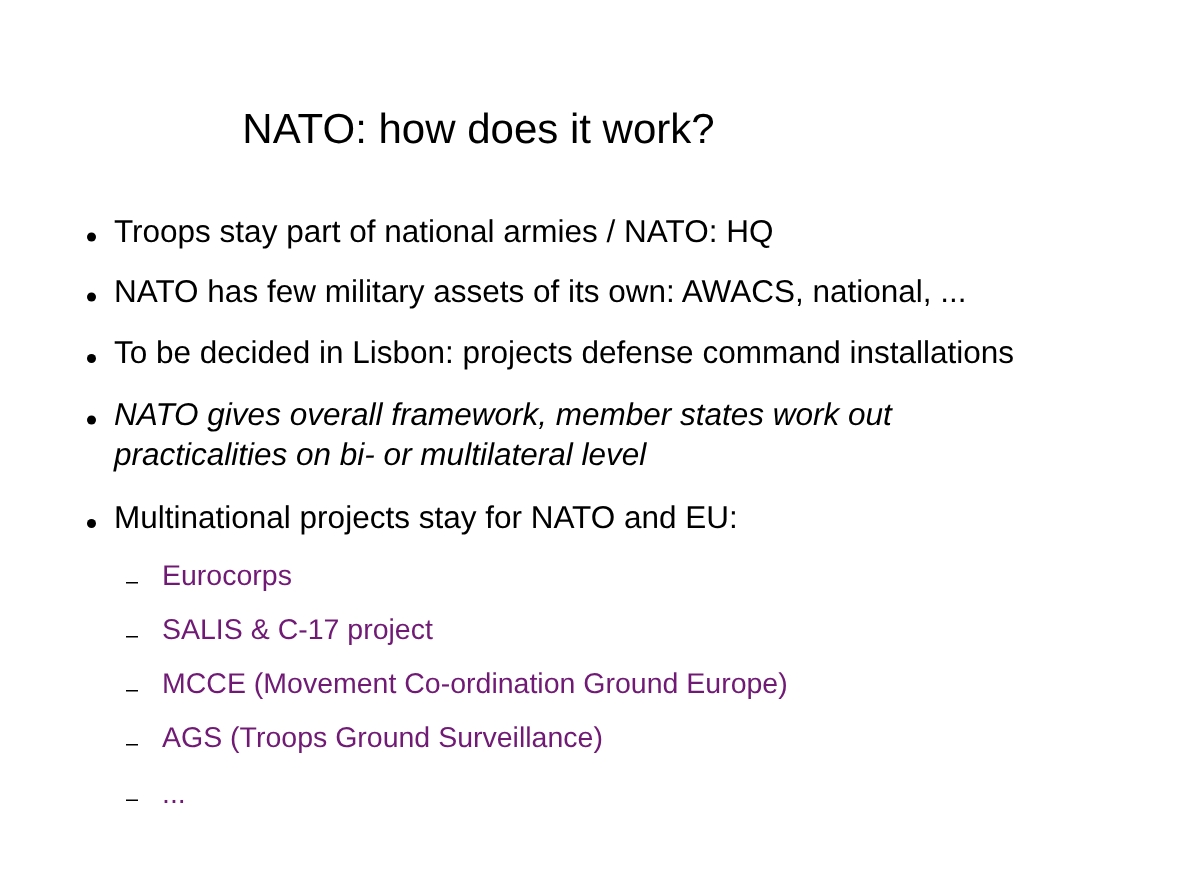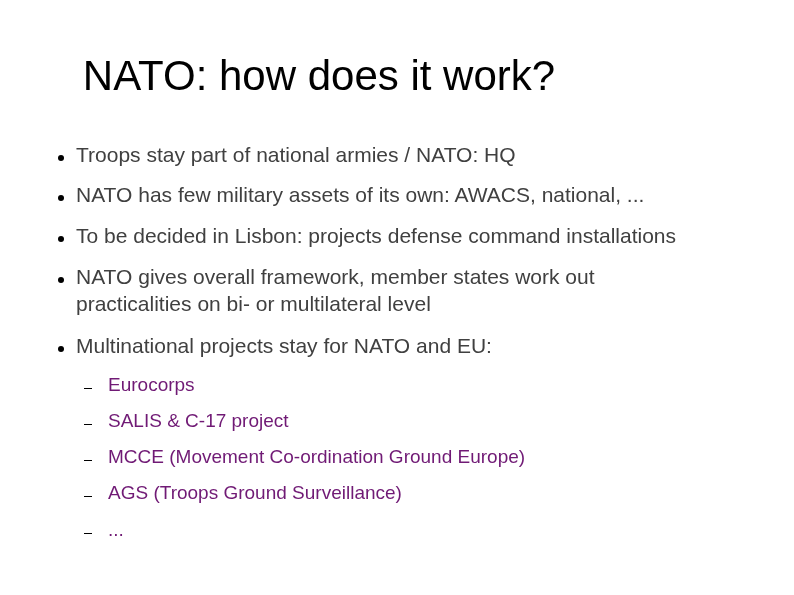--- a/index.html
+++ b/index.html
@@ -11,24 +11,24 @@
       width: 794px;
       height: 595px;
       position: relative;
       overflow: hidden;
       font-family: "Liberation Sans", sans-serif;
       color: #000000;
     }
     .slide-title {
       position: absolute;
       left: 0;
-      top: 50px;
+      top: 60px;
       width: 638px;
       text-align: center;
-      font-size: 42px;
+      font-size: 28px;
       line-height: 52px;
       color: #000;
     }
     .bullet-list {
       position: absolute;
       left: 0;
       top: 0;
       width: 794px;
       margin: 0;
       padding: 0;
@@ -46,21 +46,21 @@
       height: 6px;
       border-radius: 50%;
       background: #000;
     }
     .bullet-text {
       position: absolute;
       left: 76px;
       width: 680px;
       font-size: 21px;
       line-height: 27px;
-      color: #404040;
+      color: #000000;
     }
     .sub-item {
       position: absolute;
       left: 0;
       width: 794px;
     }
     .dash {
       position: absolute;
       left: 84px;
       width: 8px;
@@ -90,21 +90,21 @@
     <div class="bullet-item" style="top:181px;">
       <span class="bullet-dot" style="top:14px;"></span>
       <span class="bullet-text">NATO has few military assets of its own: AWACS, national, ...</span>
     </div>
     <div class="bullet-item" style="top:222px;">
       <span class="bullet-dot" style="top:14px;"></span>
       <span class="bullet-text">To be decided in Lisbon: projects defense command installations</span>
     </div>
     <div class="bullet-item" style="top:263px;">
       <span class="bullet-dot" style="top:14px;"></span>
-      <span class="bullet-text" style="width:600px;">NATO gives overall framework, member states work out practicalities on bi- or multilateral level</span>
+      <span class="bullet-text" style="width:600px;font-style:italic;">NATO gives overall framework, member states work out practicalities on bi- or multilateral level</span>
     </div>
     <div class="bullet-item" style="top:332px;">
       <span class="bullet-dot" style="top:14px;"></span>
       <span class="bullet-text">Multinational projects stay for NATO and EU:</span>
     </div>
   </div>
 
   <div>
     <div class="sub-item" style="top:373px;">
       <span class="dash" style="top:15px;"></span>

